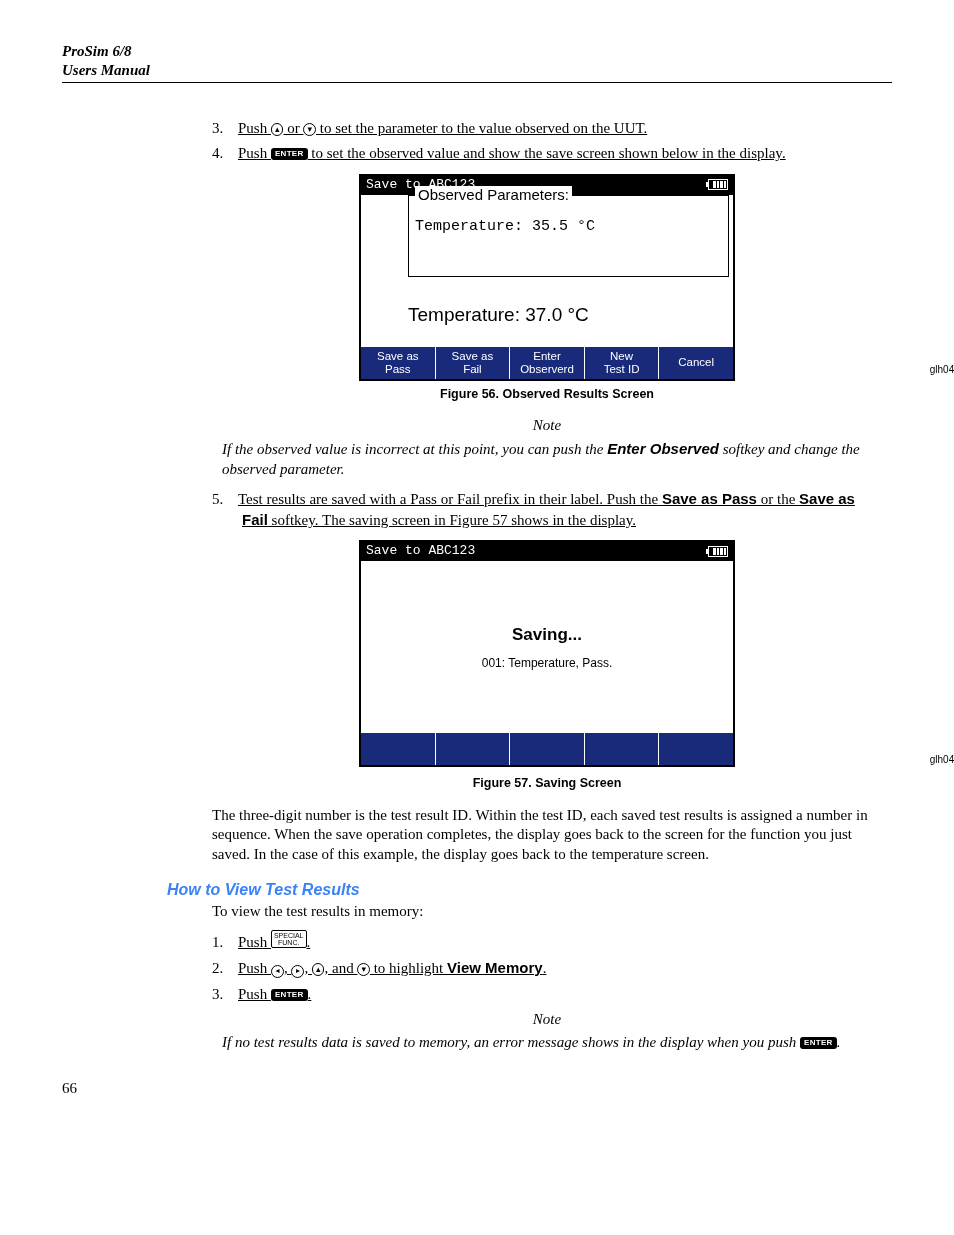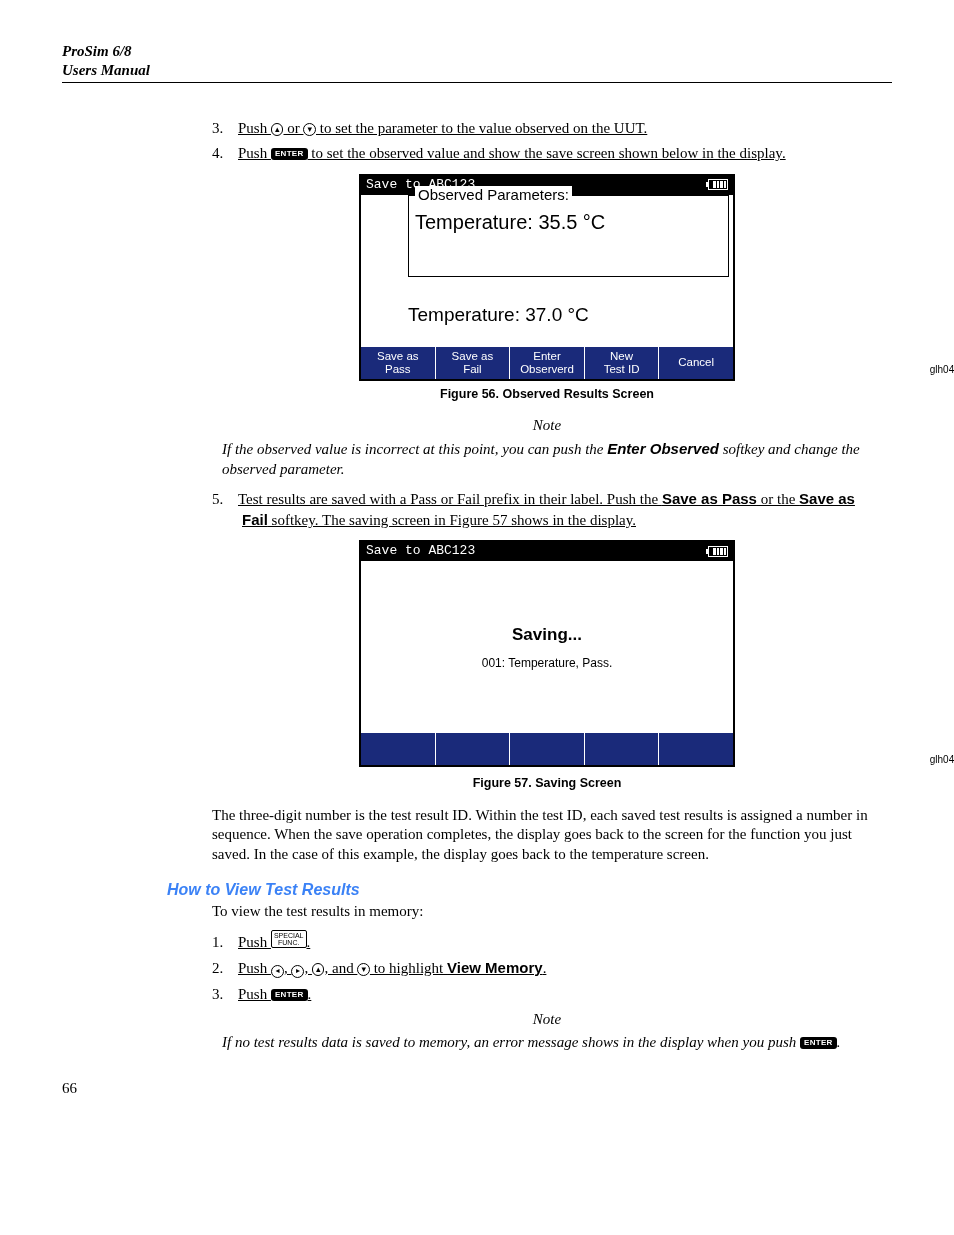--- a/index.html
+++ b/index.html
@@ -144,21 +144,21 @@
     position: relative;
     height: 66px;
   }
   .obs-legend {
     position: absolute;
     top: -10px; left: 6px;
     background: #fff;
     padding: 0 3px;
     font-size: 15px;
   }
-  .obs-line1 { font-size: 20px; margin-top: 4px; }
+  .obs-line1 { font-size: 15px; margin-top: 12px; font-family: Liberation Mono, monospace; }
   .obs-line2 { font-size: 19px; margin-top: 26px; padding-left: 4px;}
   .dev-softkeys {
     display: flex;
     background: #1a2a7a;
     color: #fff;
     font-size: 11.5px;
     font-family: Tahoma, Arial, sans-serif;
     text-align: center;
     min-height: 32px;
   }

